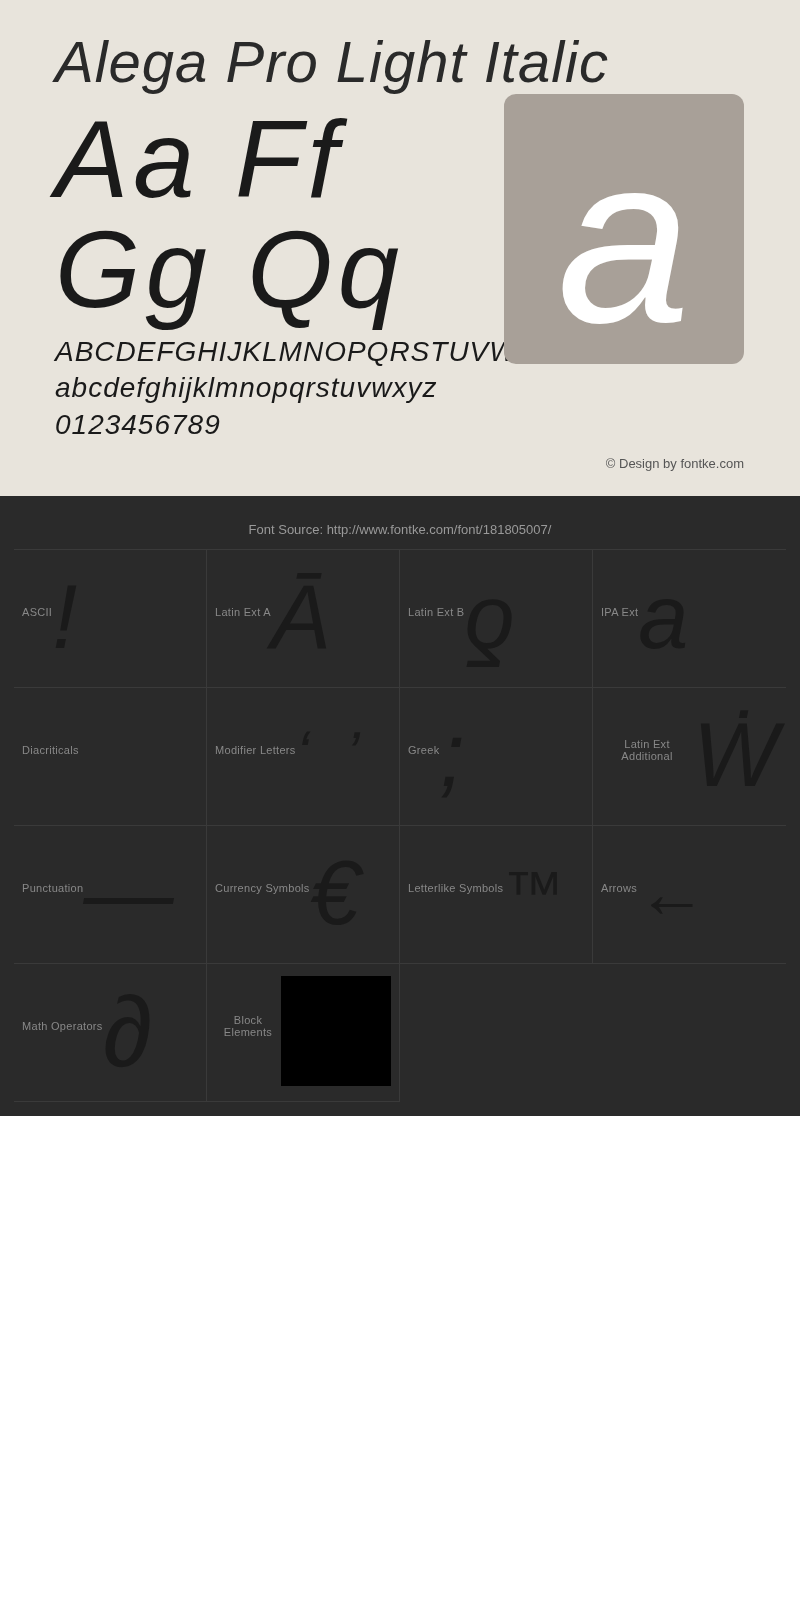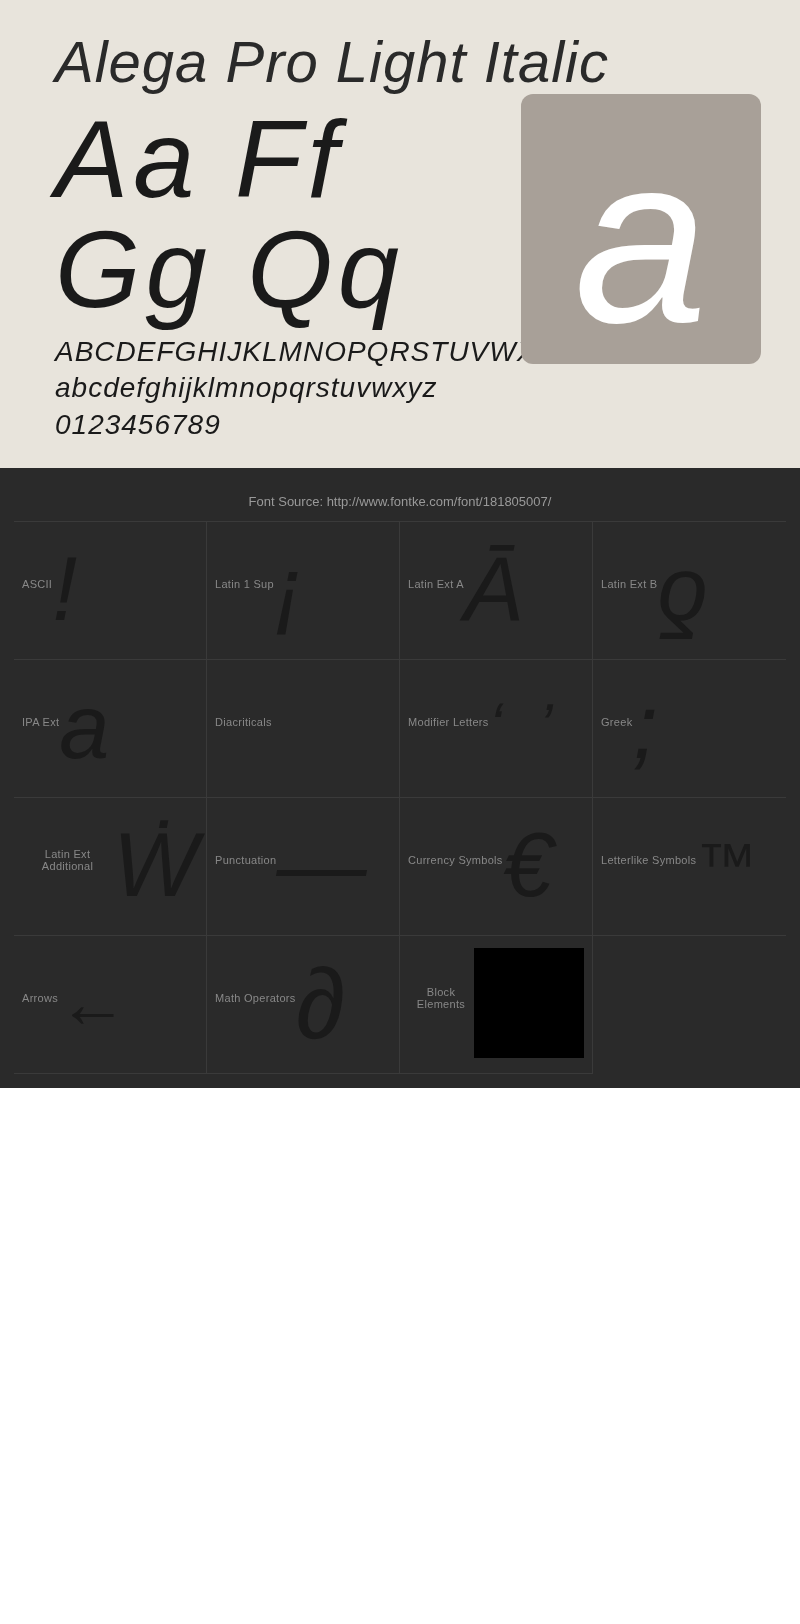--- a/index.html
+++ b/index.html
@@ -1,21 +1,21 @@
 <!DOCTYPE html>
 <html><head>
   <meta charset="utf-8">
   <style>
     * { margin: 0; padding: 0; box-sizing: border-box; }
     body { width: 800px; background: #fff; font-family: sans-serif; }
 
     
     .preview-section {
       background: #e8e4dc;
-      padding: 30px 39px 20px 55px;
+      padding: 30px 56px 20px 55px;
       position: relative;
     }
     .font-title {
       font-size: 58px;
       font-style: italic;
       font-weight: 300;
       color: #2a2a2a;
       line-height: 1.1;
       margin-bottom: 10px;
       letter-spacing: 1px;
@@ -145,35 +145,32 @@
       <div class="big-a-char">a</div>
     </div>
   </div>
 
   <div class="alphabet-section">
     <div class="alphabet-line">ABCDEFGHIJKLMNOPQRSTUVWXYZ</div>
     <div class="alphabet-line">abcdefghijklmnopqrstuvwxyz</div>
     <div class="alphabet-line">0123456789</div>
   </div>
 
+  <div class="copyright">© Design by fontke.com</div>
 </div>
 
 <div class="bottom-section">
   <div class="font-source">Font Source: http://www.fontke.com/font/181805007/</div>
 
   <div class="glyph-grid">
   <div class="glyph-cell">
         <div class="cell-label">ASCII</div>
         <div class="cell-char">!</div>
       </div>
       <div class="glyph-cell">
-        <div class="cell-label">Latin 1 Sup</div>
-        <div class="cell-char">¡</div>
-      </div>
-      <div class="glyph-cell">
         <div class="cell-label">Latin Ext A</div>
         <div class="cell-char" style="font-size: 90px;">Ā</div>
       </div>
       <div class="glyph-cell">
         <div class="cell-label">Latin Ext B</div>
         <div class="cell-char">ƍ</div>
       </div>
       <div class="glyph-cell">
         <div class="cell-label">IPA Ext</div>
         <div class="cell-char" style="font-size: 90px; font-style: italic;">a</div>

